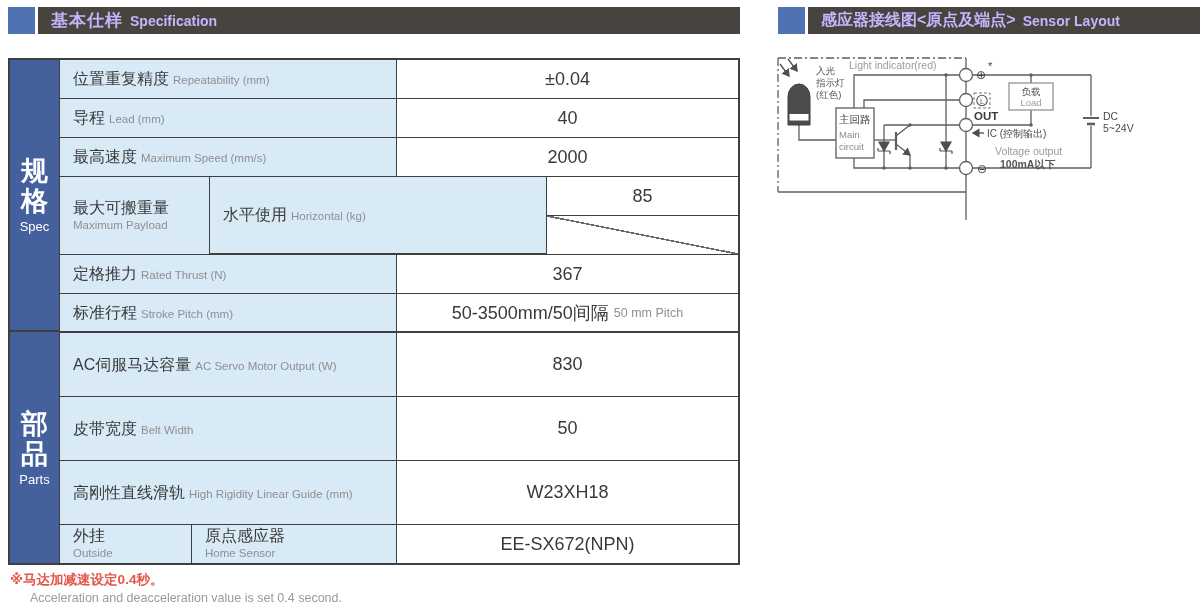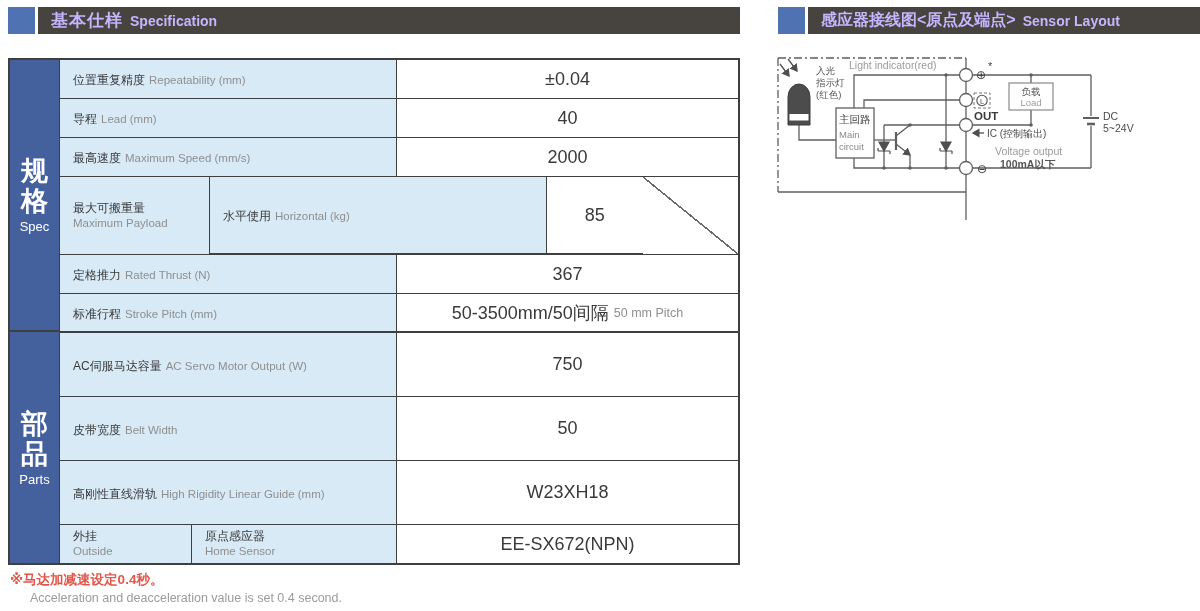--- a/index.html
+++ b/index.html
@@ -35,37 +35,37 @@
   .rows-col { flex:1; display:flex; flex-direction:column; }
   .row { display:flex; border-bottom:1px solid #3f3f3f; }
   .row.sec-end { border-bottom:2px solid #3f3f3f; }
   .row.last { border-bottom:none; flex:1; }
   .h39 { height:39px; } .h78 { height:78px; } .h52 { height:64px; }
 
   .lbl { background:#d7eaf6; display:flex; align-items:center; padding-left:13px;
     border-right:1px solid #3f3f3f; }
   .lbl-full { flex:0 0 337px; }
   .lbl-inner { line-height:1; white-space:nowrap; }
-  .zh { font-size:12px; color:#3a3a3a; font-weight:500; }
+  .zh { font-size:16px; color:#3a3a3a; font-weight:500; }
   .en { font-size:11.5px; color:#8f8f8f; margin-left:4px; }
   .stack .zh { display:block; margin-bottom:4px; }
   .stack .en { display:block; margin-left:0; }
 
   .lbl-main4 { flex:0 0 150px; }
   .sub4 { flex:0 0 187px; }
   .subwrap { flex:0 0 337px; display:flex; flex-direction:row;justify-content:center; }
   .subrow { flex:1; display:flex; }
   .subrow:first-child .sub4 { border-bottom:1px solid #3f3f3f; }
   .lbl-main10 { flex:0 0 205px; }
   .sub10 { flex:0 0 132px; }
 
   .val { flex:1; background:#fff; display:flex; align-items:center;
     justify-content:center; font-size:18px; color:#3a3a3a; }
   .val .val-en { font-size:12.5px; color:#8f8f8f; margin-left:5px; }
-  .valwrap4 { flex:1; display:flex; flex-direction:row; }
+  .valwrap4 { flex:1; display:flex; flex-direction:column; }
   .valwrap4 .val { border-bottom:1px solid #3f3f3f; }
   .valwrap4 .val.diag { border-bottom:none;
     background-image:linear-gradient(to top right,
       transparent calc(50% - 0.8px), #6a6a6a calc(50% - 0.8px),
       #6a6a6a calc(50% + 0.8px), transparent calc(50% + 0.8px)); }
 
   
   .note-zh { position:absolute; left:10px; top:571px; font-size:13.5px;
     color:#e2574b; font-weight:bold; }
   .note-en { position:absolute; left:30px; top:591px; font-size:12.5px; color:#9b9b9b; }
@@ -168,21 +168,21 @@
         <div class="val">
           <span>50-3500mm/50间隔</span>
           <span class="val-en">50 mm Pitch</span>
         </div>
       </div>
 
       <div class="row h52">
         <div class="lbl lbl-full">
           <div class="lbl-inner"><span class="zh">AC伺服马达容量</span><span class="en">AC Servo Motor Output (W)</span></div>
         </div>
-        <div class="val">750</div>
+        <div class="val">830</div>
       </div>
 
       <div class="row h52">
         <div class="lbl lbl-full">
           <div class="lbl-inner"><span class="zh">皮带宽度</span><span class="en">Belt Width</span></div>
         </div>
         <div class="val">50</div>
       </div>
 
       <div class="row h52">

